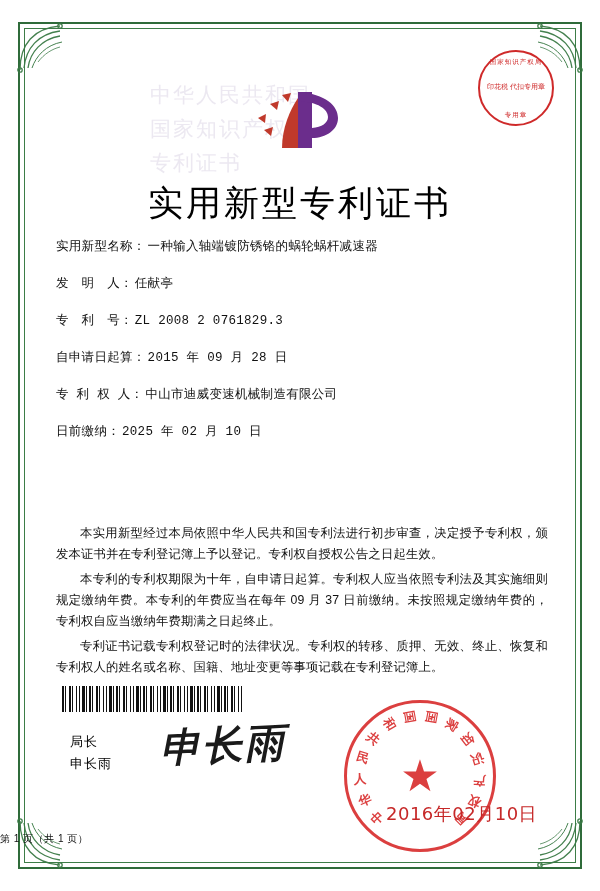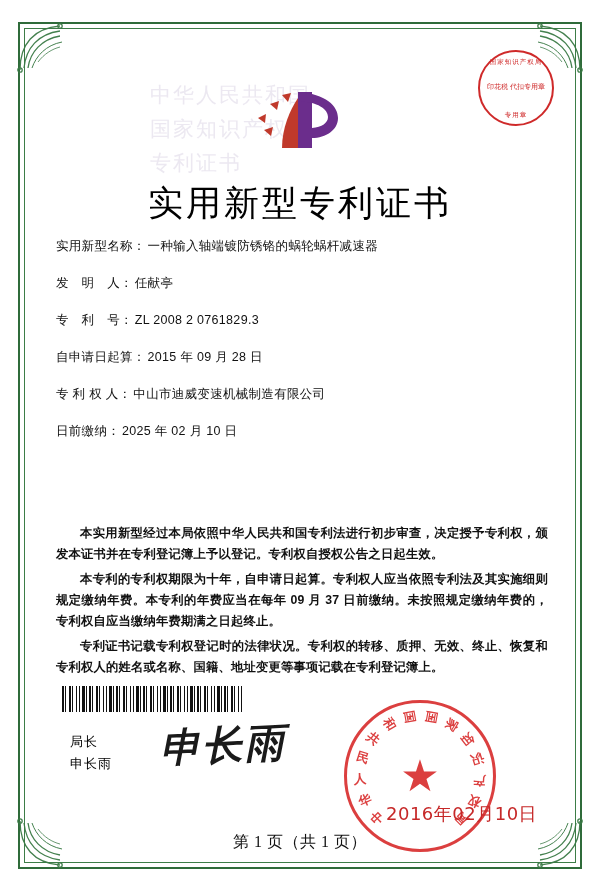--- a/index.html
+++ b/index.html
@@ -109,20 +109,21 @@
     letter-spacing: 3px;
     color: #000;
     font-family: "DejaVu Sans", sans-serif;
   }
 
   
   .fields {
     position: absolute;
     left: 56px; top: 238px;
     right: 56px;
+    font-family: Liberation Mono, monospace;
   }
   .field-row {
     display: flex;
     align-items: baseline;
     margin-bottom: 20px;
     font-size: 12.5px;
     color: #111;
     letter-spacing: .3px;
   }
   .field-label {
@@ -140,21 +141,20 @@
     top: 523px;
     font-size: 12.3px;
     line-height: 21px;
     color: #111;
     text-align: justify;
     letter-spacing: .2px;
   }
   .body-text p {
     margin: 0 0 4px 0;
     text-indent: 24px;
-    font-weight: bold;
   }
 
   
   .barcode {
     position: absolute;
     left: 62px; top: 686px;
     width: 182px; height: 26px;
     background:
       repeating-linear-gradient(90deg,
         #111 0px, #111 1.5px, #fff 1.5px, #fff 3px,
@@ -221,25 +221,23 @@
     color: #c62828;
     letter-spacing: .5px;
     font-family: "DejaVu Sans", sans-serif;
     margin-top: 20px;
   }
 
   
   .footer {
     position: absolute;
     left: 0; right: 0; top: 832px;
-    text-align: center;
-    font-size: 16px;
+    font-size: 10px;
     color: #111;
     letter-spacing: .5px;
-    font-family: Liberation Serif, serif;
   }
 </style>
 </head>
 <body>
 
 <div class="page">
 
   <div class="border-outer"></div>
   <div class="border-inner"></div>
 

